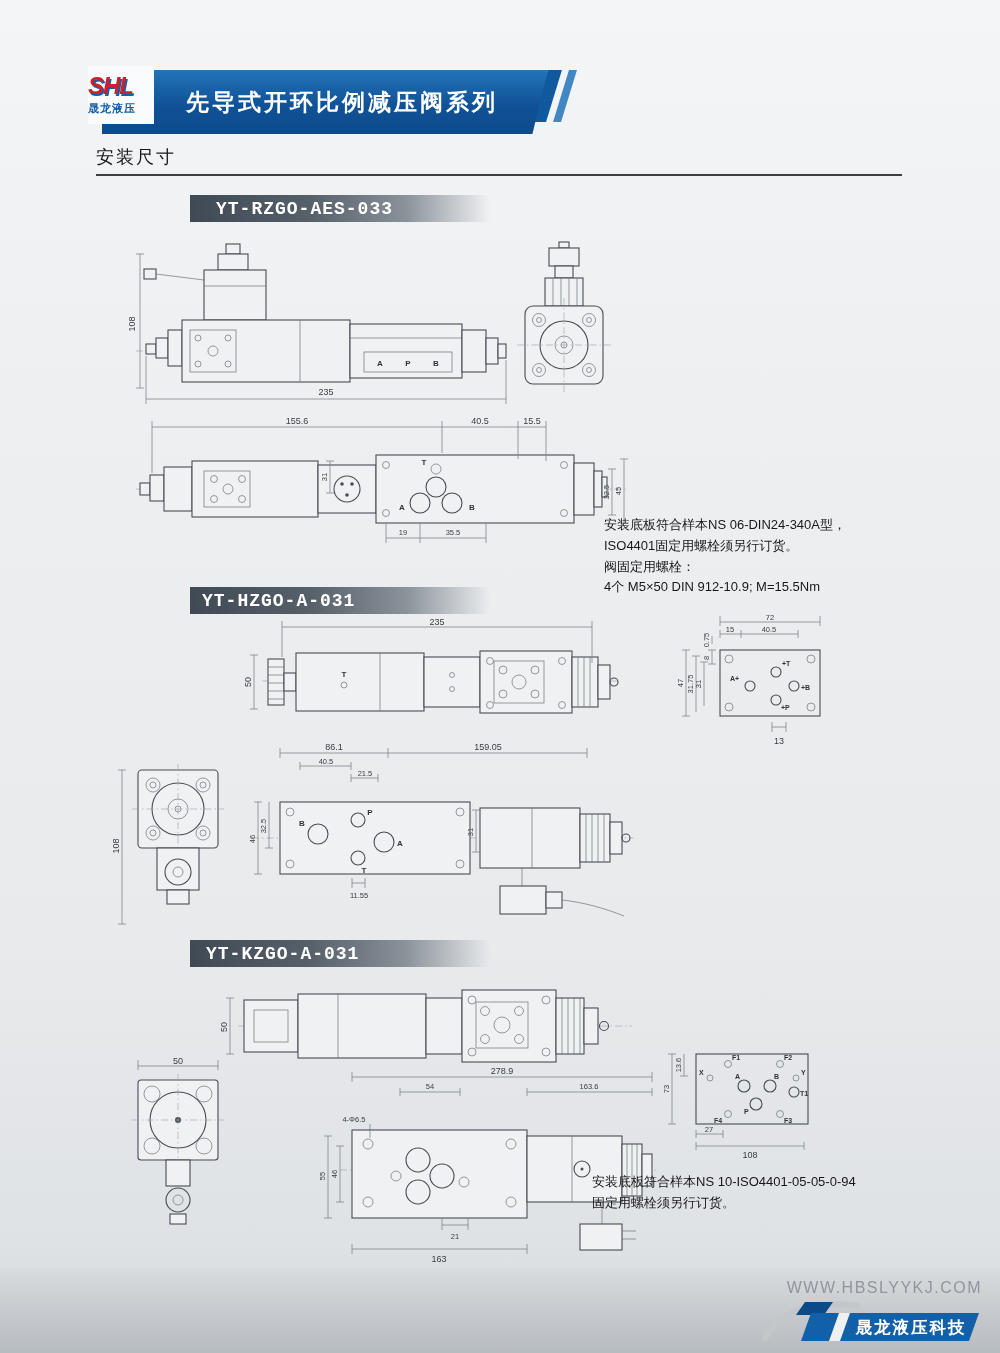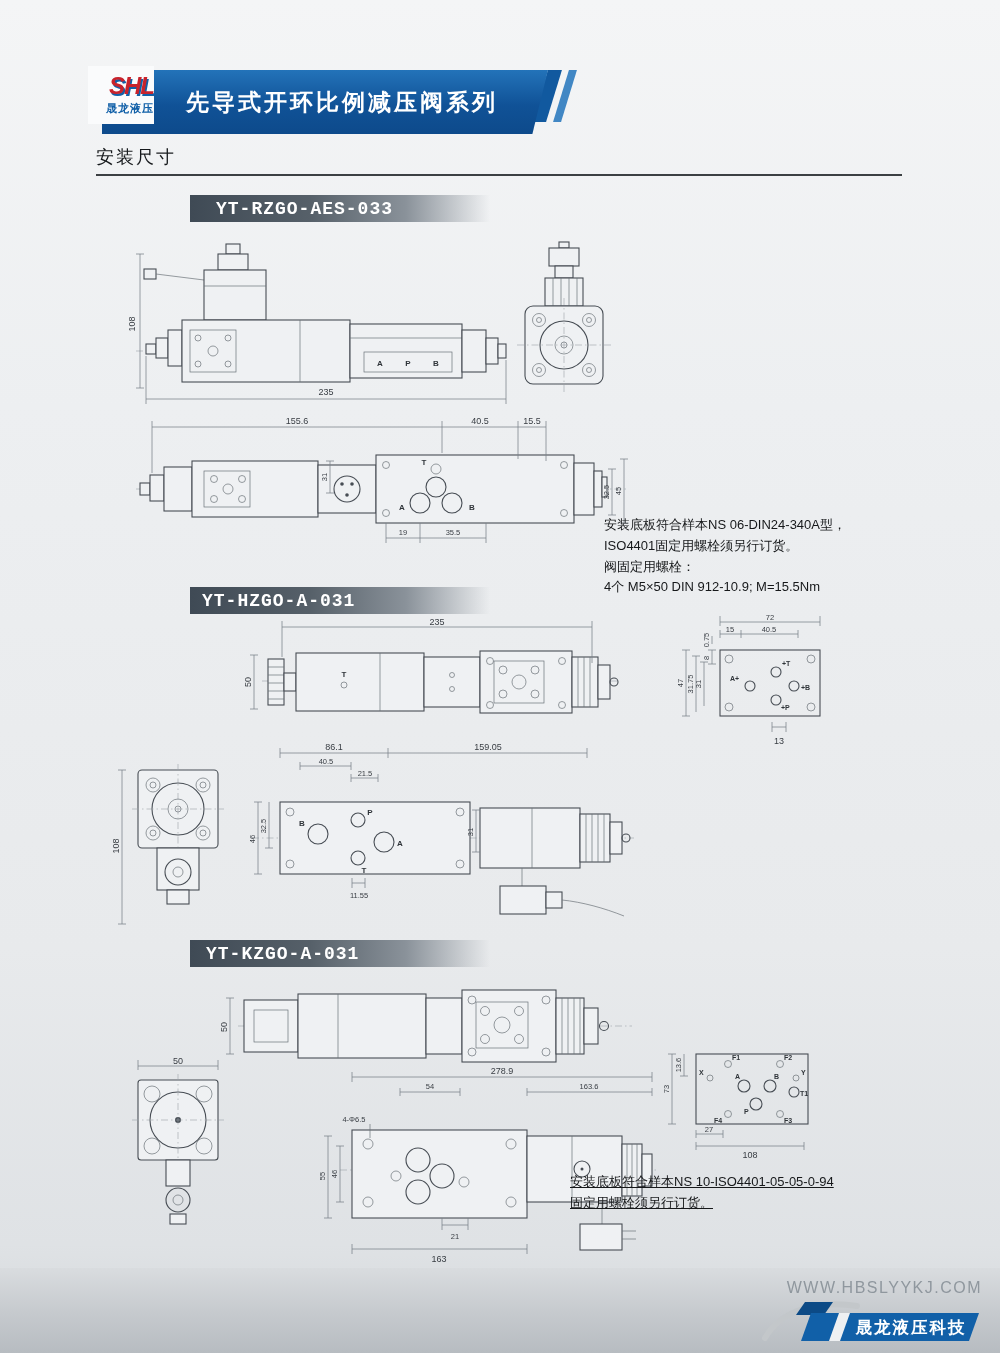--- a/index.html
+++ b/index.html
@@ -10,37 +10,37 @@
   
   .header-band { position:absolute; left:102px; top:70px; width:446px; height:64px; z-index:1;
                  background:linear-gradient(180deg,#2373b9 0%,#105297 55%,#0d4a8b 100%);
                  clip-path:polygon(0 0,100% 0,96.5% 100%,0 100%);
                  display:flex; align-items:center; padding-left:84px; }
   .header-title { color:#ffffff; font-size:23px; font-weight:bold; letter-spacing:3px; white-space:nowrap; }
   .header-stripe { position:absolute; top:70px; height:52px; transform:skewX(-17deg); }
   .s1 { left:540px; width:14px; background:#11599f; }
   .s2 { left:561px; width:8px; background:#4187c4; }
   .logo { position:absolute; left:88px; top:66px; width:66px; height:58px; background:#fafbfc; z-index:2;
-          display:flex; flex-direction:column; align-items:flex-end; justify-content:center; }
+          display:flex; flex-direction:column; align-items:flex-start; justify-content:center; }
   .logo-shl { font-size:24px; font-weight:bold; font-style:italic; color:#c8232c; letter-spacing:-1px;
               text-shadow:1.5px 1.5px 0 #1160a8; line-height:1; }
   .logo-cn { font-size:11px; color:#1160a8; font-weight:bold; letter-spacing:1px; margin-top:3px; }
 
   .section-title { position:absolute; left:96px; top:145px; font-size:18px; color:#15181b; letter-spacing:2px; }
   .section-rule { position:absolute; left:96px; top:174px; width:806px; height:2px; background:#3c4043; }
 
   .model-bar { position:absolute; left:190px; width:300px; height:27px; display:flex; align-items:center;
                padding-left:26px;
                background:linear-gradient(90deg,#3f4a55 0%,#566069 40%,#8a929a 72%,rgba(216,219,222,0) 100%); }
   .model-bar span { color:#ffffff; font-size:18px; font-weight:bold; letter-spacing:1px; white-space:nowrap;font-family:Liberation Mono, monospace; }
   .m1 { top:195px; } .m2 { top:587px;padding-left:12px; } .m3 { top:940px;padding-left:16px; }
 
   .note { position:absolute; font-size:13px; color:#16181a; line-height:1.6; }
   .note1 { left:604px; top:515px; width:345px; }
-  .note2 { left:570px; top:1172px; width:370px;text-decoration:underline; }
+  .note2 { left:592px; top:1172px; width:370px; }
 
   svg.drawing { position:absolute; overflow:visible; }
   .fw  { fill:#eff1f3; stroke:#474d54; stroke-width:1.1; }
   .lnc { fill:none; stroke:#474d54; stroke-width:1.1; }
   .lt  { fill:none; stroke:#6b7279; stroke-width:0.7; }
   .ltr { fill:none; stroke:#6b7279; stroke-width:0.7; }
   .ltc { fill:none; stroke:#6b7279; stroke-width:0.7; }
   .dim { fill:none; stroke:#7a8188; stroke-width:0.75; }
   .cl  { fill:none; stroke:#9aa1a8; stroke-width:0.6; stroke-dasharray:7 3 1.5 3; }
   .dotf{ fill:#474d54; }

